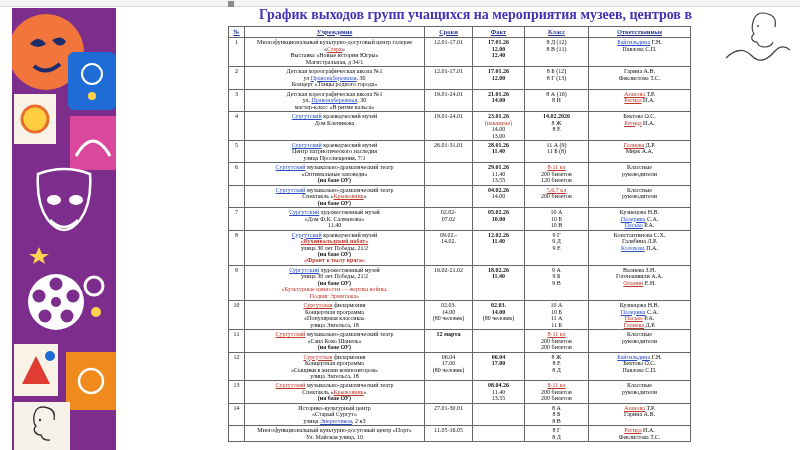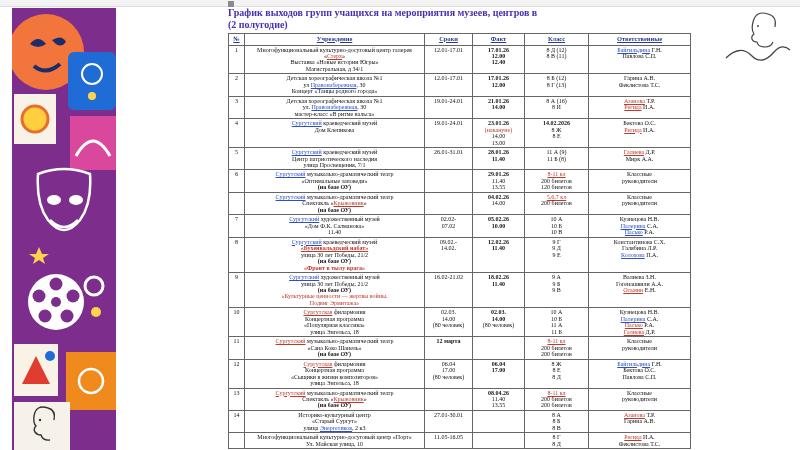--- a/index.html
+++ b/index.html
@@ -15,21 +15,21 @@
   
   .strip { position:absolute; left:12px; top:8px; width:104px; height:442px;
     background:#7d2e8d; overflow:hidden; }
   .tile { position:absolute; overflow:hidden; }
 
   
   .pushkin-logo { position:absolute; left:722px; top:10px; }
 
   
   .main { position:absolute; left:228px; top:7px; width:464px; }
-  .title { text-align:left; font-weight:bold; color:#4431b4; font-size:10px; line-height:1.18; }
+  .title { text-align:right; font-weight:bold; color:#4431b4; font-size:14px; line-height:1.18; }
   .title .hl { color:#e03c31; background:#ffe24a; }
   table { border-collapse:collapse; table-layout:fixed; width:462px; margin-top:2px;
     font-size:6px; line-height:1.08; }
   th, td { border:1px solid #666; padding:1px; text-align:center; vertical-align:top; overflow:hidden; }
   th { color:#273a8f; font-weight:bold; text-decoration:underline; font-size:6.4px; padding:2px 1px; }
   td span { white-space:pre-line; }
   .lk { color:#2a4fc7; text-decoration:underline; }
   .rl { color:#c0392b; text-decoration:underline; }
   .rd { color:#c0392b; }
   .b  { font-weight:bold; }
@@ -104,21 +104,20 @@
 <svg class="pushkin-logo" width="72" height="56" viewBox="0 0 72 56">
   <path d="M46,4 q-12,-4 -15,8 q-2,8 1,12 q-3,2 -2,5 q1,3 5,3 q1,5 8,5 q6,0 8,-5" fill="none" stroke="#444444" stroke-width="1.2"></path>
   <circle cx="36" cy="16" r="1" fill="#444444"></circle>
   <path d="M46,4 q9,2 7,13" fill="none" stroke="#444444" stroke-width="1.2"></path>
   <path d="M4,48 q14,-14 26,-2 q10,10 22,-4 q8,-9 16,-2" fill="none" stroke="#444444" stroke-width="1.3"></path>
 </svg>
 
 <div class="main">
   <div class="title">
     <div>График выходов групп учащихся на мероприятия музеев, центров в</div>
-    <div>(2 полугодие)</div>
   </div>
 
   <table>
     <colgroup>
       <col style="width:16px">
         <col style="width:180px">
         <col style="width:48px">
       <col style="width:52px">
         <col style="width:64px">
         <col style="width:102px">

